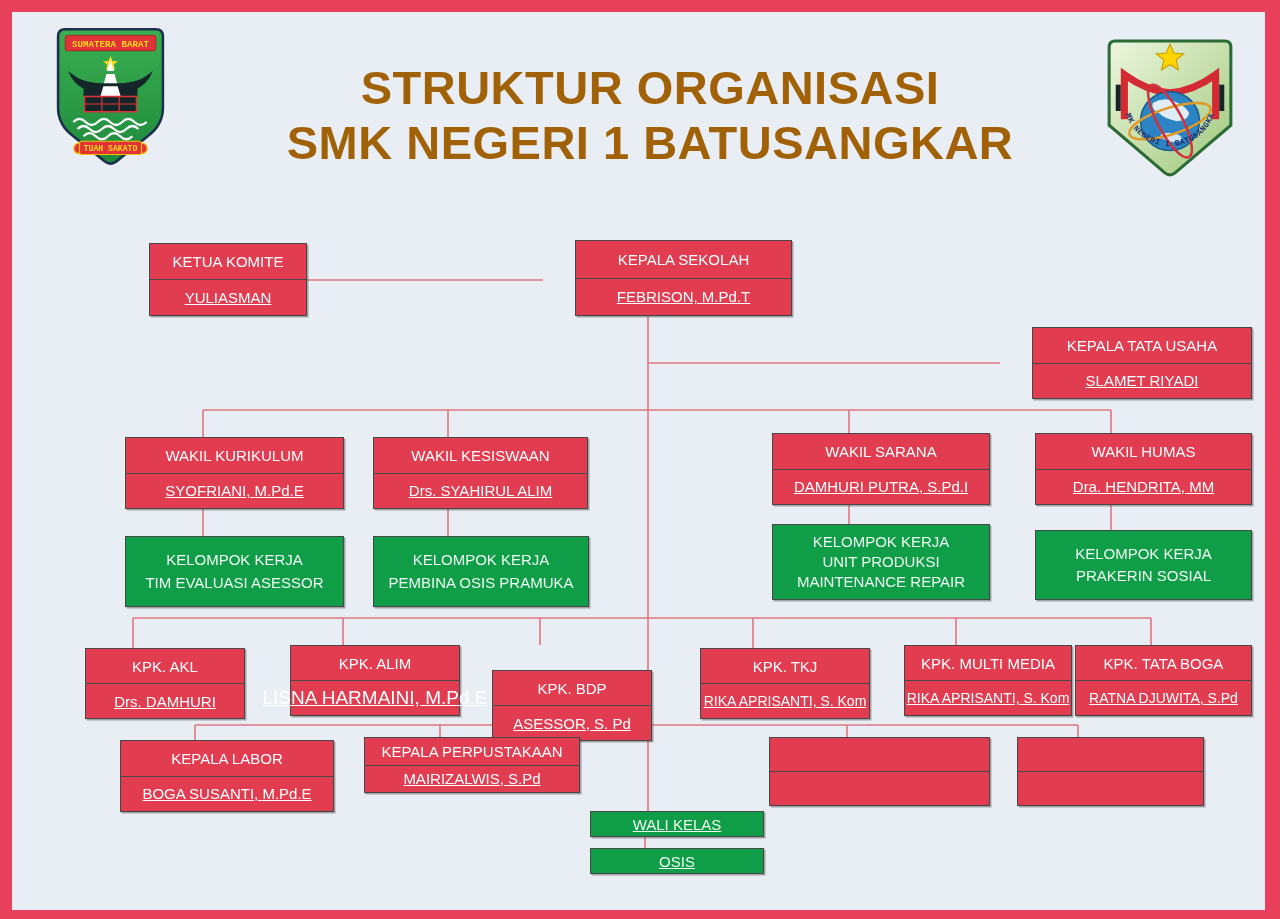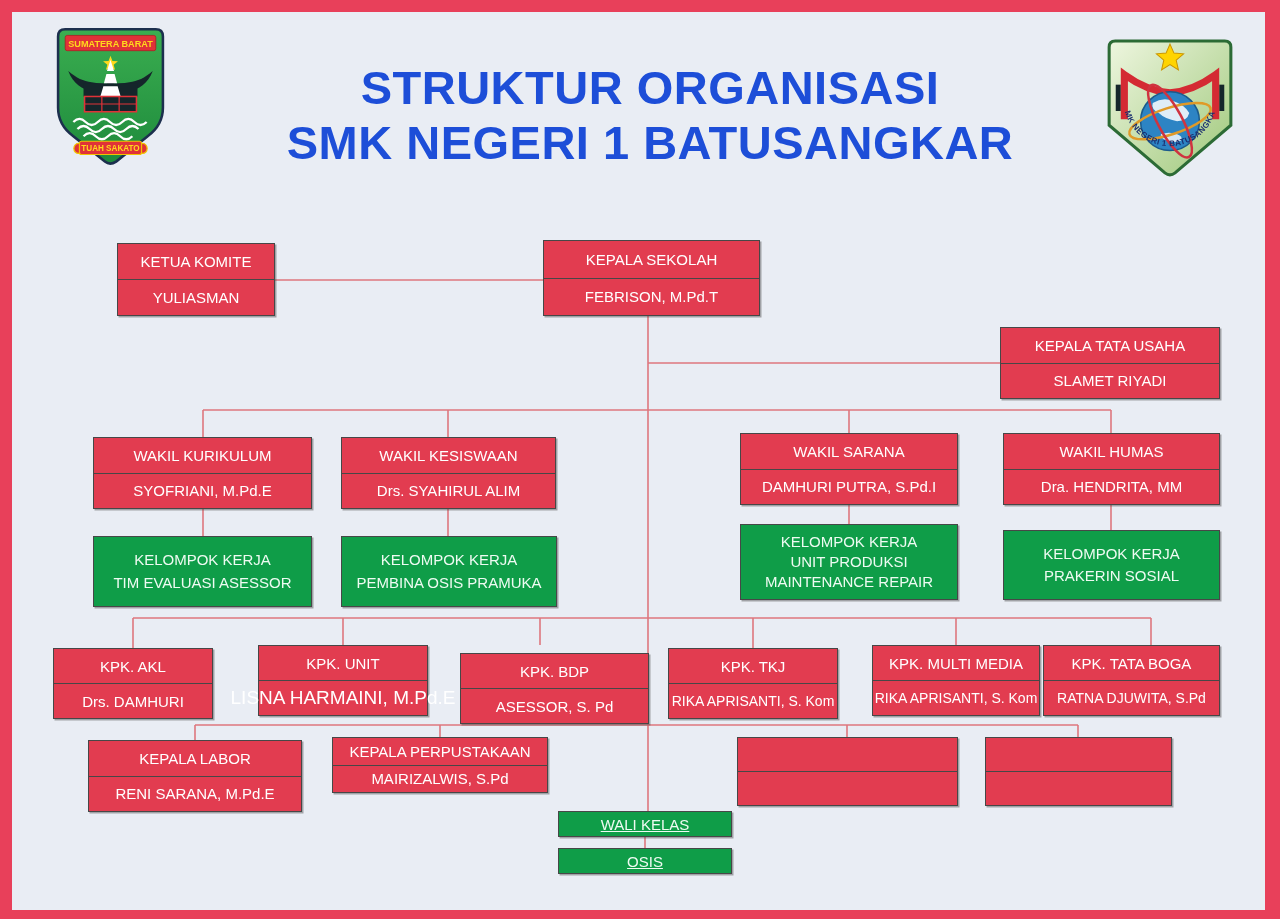--- a/index.html
+++ b/index.html
@@ -1,28 +1,28 @@
 <!DOCTYPE html>
 <html><head>
 <meta charset="utf-8">
 <style>
   html,body{margin:0;padding:0;background:#cfd6e2;font-family:"Liberation Sans",sans-serif;}
   .canvas{position:relative;width:1280px;height:919px;background:#e9edf4;overflow:hidden;}
   .frame{position:absolute;inset:0;border:12px solid #e8405a;border-right-width:15px;border-bottom-width:9px;pointer-events:none;z-index:6;}
-  .title{position:absolute;left:180px;width:940px;top:60px;text-align:center;color:#1d4ed8;font-weight:bold;font-size:47px;line-height:55px;letter-spacing:.5px;z-index:2;}
-  .logo{position:absolute;z-index:2;}
+  .title{position:absolute;left:180px;width:940px;top:60px;text-align:center;color:#a16207;font-weight:bold;font-size:47px;line-height:55px;letter-spacing:.5px;z-index:2;}
+  .logo{position:absolute;z-index:2;font-family:Liberation Mono, monospace;}
   .logo-left{left:53px;top:26px;width:115px;height:143px;}
   .logo-right{left:1102px;top:38px;width:136px;height:142px;}
   svg.wires{position:absolute;left:0;top:0;width:1280px;height:919px;z-index:1;pointer-events:none;}
   svg.wires line{stroke:#de767e;stroke-width:1.6;}
   .node{position:absolute;display:flex;flex-direction:column;box-sizing:border-box;
         background:#e23c50;border:1.4px solid #474747;box-shadow:1.5px 1.5px 0 rgba(70,70,70,.45);
-        color:#fff;font-size:15px;z-index:2;}
+        color:#fff;font-size:15px;z-index:2;margin-left:32px;}
   .node .cell{flex:1;display:flex;align-items:center;justify-content:center;padding:0 4px;white-space:nowrap;}
-  .node .cell + .cell{border-top:1.3px solid #474747;}
+  .node .cell + .cell{border-top:1.3px solid #474747;text-decoration:underline;}
   .node.green{background:#0f9d48;color:#eefbf2;}
   .node.pokja{align-items:center;justify-content:center;line-height:1.5;}
   .node.slim{align-items:center;justify-content:center;text-decoration:underline;}
 </style>
 </head>
 <body>
 
 <div class="canvas">
 
   <svg class="wires">
@@ -160,43 +160,43 @@
   <div class="node green pokja" style="left:1003px;top:530px;width:217px;height:70px">
     <div>KELOMPOK KERJA</div>
     <div>PRAKERIN SOSIAL</div>
   </div>
 
   <div class="node" style="left:53px;top:648px;width:160px;height:71px">
     <div class="cell">KPK. AKL</div>
     <div class="cell">Drs. DAMHURI</div>
   </div>
   <div class="node" style="left:258px;top:645px;width:170px;height:71px">
-    <div class="cell">KPK. UNIT</div>
+    <div class="cell">KPK. ALIM</div>
     <div class="cell" style="font-size:19px">LISNA HARMAINI, M.Pd.E</div>
   </div>
-  <div class="node" style="left:460px;top:653px;width:189px;height:71px">
+  <div class="node" style="left:460px;top:670px;width:160px;height:71px">
     <div class="cell">KPK. BDP</div>
     <div class="cell">ASESSOR, S. Pd</div>
   </div>
   <div class="node" style="left:668px;top:648px;width:170px;height:71px">
     <div class="cell">KPK. TKJ</div>
     <div class="cell" style="font-size:14px">RIKA APRISANTI, S. Kom</div>
   </div>
   <div class="node" style="left:872px;top:645px;width:168px;height:71px">
     <div class="cell">KPK. MULTI MEDIA</div>
     <div class="cell" style="font-size:14px">RIKA APRISANTI, S. Kom</div>
   </div>
   <div class="node" style="left:1043px;top:645px;width:177px;height:71px">
     <div class="cell">KPK. TATA BOGA</div>
     <div class="cell" style="font-size:14px">RATNA DJUWITA, S.Pd</div>
   </div>
 
   <div class="node" style="left:88px;top:740px;width:214px;height:72px">
     <div class="cell">KEPALA LABOR</div>
-    <div class="cell">RENI SARANA, M.Pd.E</div>
+    <div class="cell">BOGA SUSANTI, M.Pd.E</div>
   </div>
   <div class="node" style="left:332px;top:737px;width:216px;height:56px">
     <div class="cell">KEPALA PERPUSTAKAAN</div>
     <div class="cell">MAIRIZALWIS, S.Pd</div>
   </div>
   <div class="node" style="left:737px;top:737px;width:221px;height:69px">
     <div class="cell"></div>
     <div class="cell"></div>
   </div>
   <div class="node" style="left:985px;top:737px;width:187px;height:69px">

